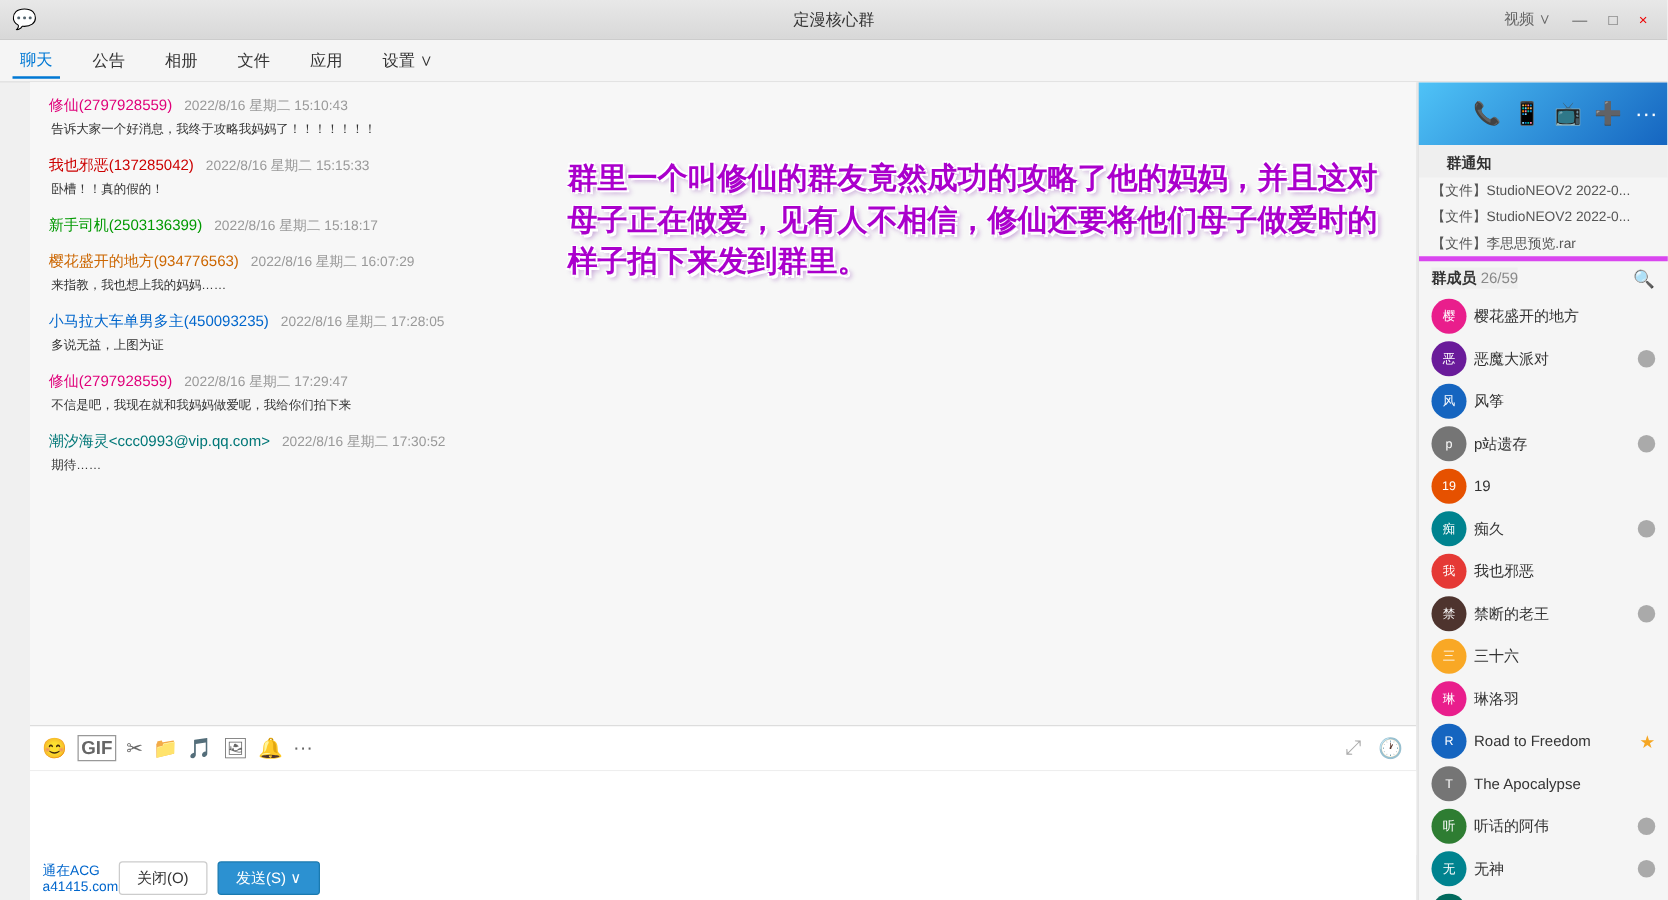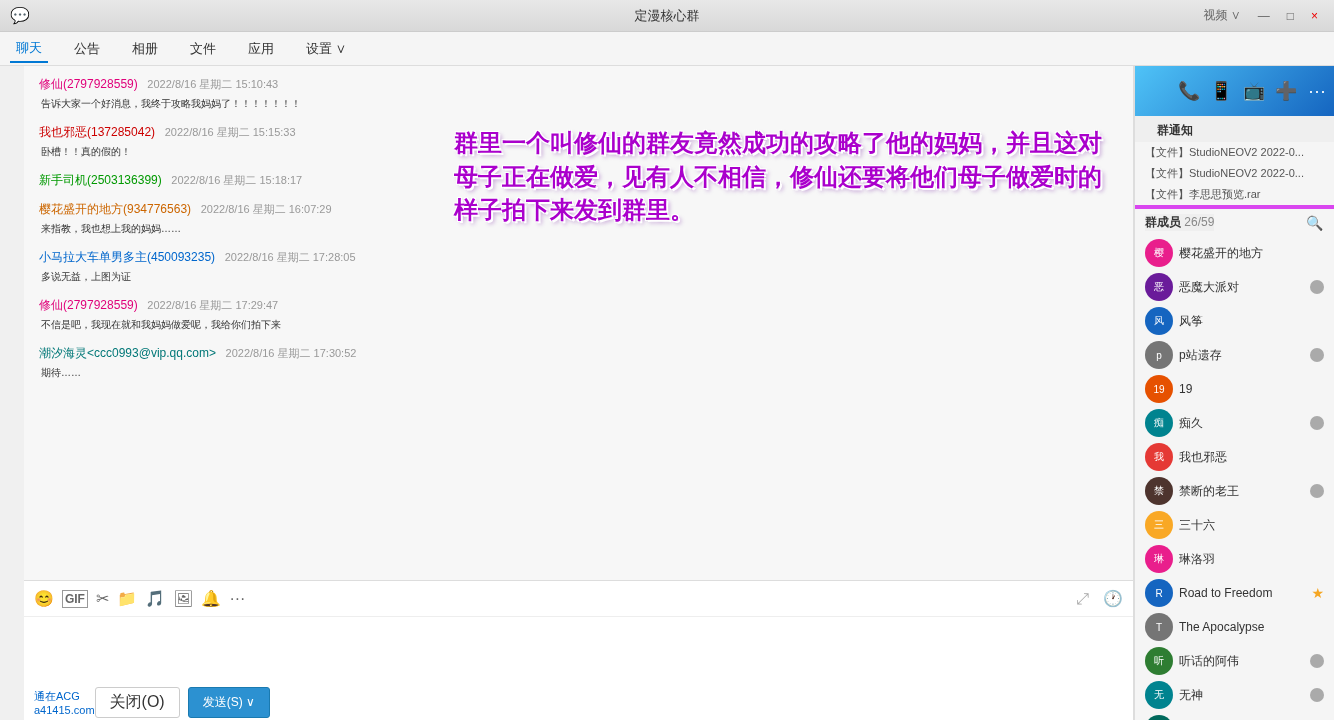--- a/index.html
+++ b/index.html
@@ -170,21 +170,21 @@
     .input-footer-right {
       display: flex;
       gap: 8px;
     }
     .btn-close {
       padding: 4px 14px;
       background: #fff;
       border: 1px solid #ccc;
       border-radius: 3px;
       cursor: pointer;
-      font-size: 16px;
+      font-size: 12px;
       color: #333;
     }
     .btn-send {
       padding: 4px 14px;
       background: #2c91d1;
       border: 1px solid #1a7ab0;
       border-radius: 3px;
       cursor: pointer;
       font-size: 12px;
       color: #fff;
@@ -385,21 +385,21 @@
         <div class="msg-content">期待……</div>
       </div>
 
       <div class="overlay-text">群里一个叫修仙的群友竟然成功的攻略了他的妈妈，并且这对母子正在做爱，见有人不相信，修仙还要将他们母子做爱时的样子拍下来发到群里。</div>
 
     </div>
 
     <div class="input-area">
       <div class="input-toolbar">
         <span class="toolbar-icon">😊</span>
-        <span class="toolbar-icon" style="font-size:12px; font-weight:bold; border:1px solid #999; padding:1px 2px;">GIF</span>
+        <span class="toolbar-icon" style="font-size:15px; font-weight:bold; border:1px solid #999; padding:1px 2px;">GIF</span>
         <span class="toolbar-icon">✂</span>
         <span class="toolbar-icon">📁</span>
         <span class="toolbar-icon">🎵</span>
         <span class="toolbar-icon">🖼</span>
         <span class="toolbar-icon">🔔</span>
         <span class="toolbar-icon">···</span>
         <div style="flex:1;"></div>
         <span style="font-size:16px; color:#aaa; cursor:pointer;">⤢</span>
         <span style="font-size:16px; color:#aaa; cursor:pointer; margin-left:6px;">🕐</span>
       </div>

